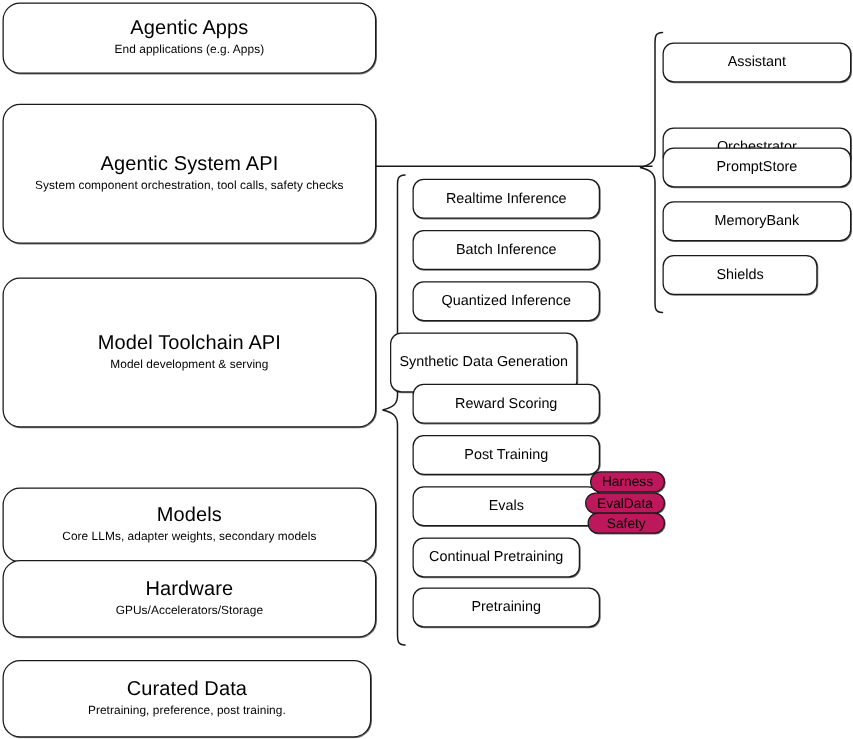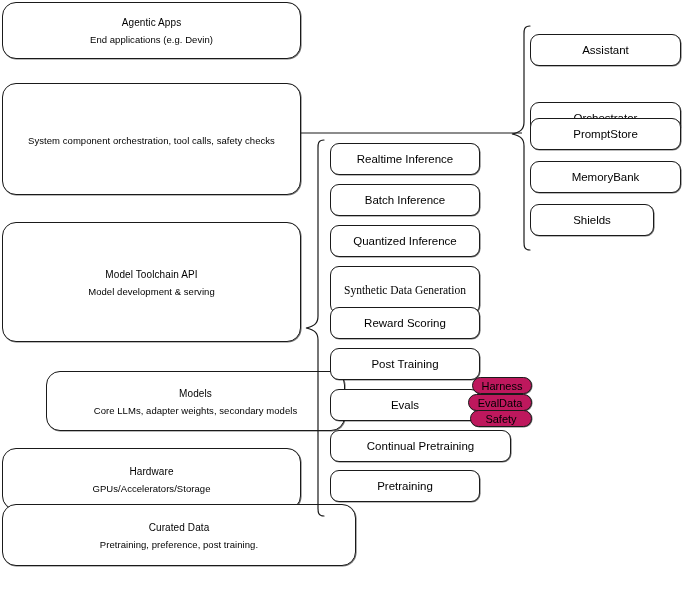--- a/index.html
+++ b/index.html
@@ -29,21 +29,21 @@
     flex-direction: column;
     align-items: center;
     justify-content: center;
     text-align: center;
     box-shadow: 0.6px 0.6px 0 rgba(0,0,0,0.55);
   }
   .layer {
     border-radius: 14px;
   }
   .layer .title {
-    font-size: 10px;
+    font-size: 16px;
     line-height: 16px;
     letter-spacing: 0.1px;
   }
   .layer .subtitle {
     font-size: 9.5px;
     line-height: 13px;
     margin-top: 2px;
     letter-spacing: 0.05px;
   }
   .capability {
@@ -80,43 +80,44 @@
     overflow: visible;
   }
 </style>
 </head>
 <body>
 
 <div id="canvas">
 
   <div class="node layer" style="left:2px; top:2px; width:299px; height:57px;">
     <div class="title">Agentic Apps</div>
-    <div class="subtitle">End applications (e.g. Devin)</div>
+    <div class="subtitle">End applications (e.g. Apps)</div>
   </div>
 
   <div class="node layer" style="left:2px; top:83px; width:299px; height:112px;">
+    <div class="title">Agentic System API</div>
     <div class="subtitle">System component orchestration, tool calls, safety checks</div>
   </div>
 
   <div class="node layer" style="left:2px; top:222px; width:299px; height:120px;">
     <div class="title">Model Toolchain API</div>
     <div class="subtitle">Model development &amp; serving</div>
   </div>
 
-  <div class="node layer" style="left:2px; top:371px; width:299px; height:60px;margin-left:44px;">
+  <div class="node layer" style="left:2px; top:390px; width:299px; height:60px;">
     <div class="title">Models</div>
     <div class="subtitle">Core LLMs, adapter weights, secondary models</div>
   </div>
 
   <div class="node layer" style="left:2px; top:448px; width:299px; height:62px;">
     <div class="title">Hardware</div>
     <div class="subtitle">GPUs/Accelerators/Storage</div>
   </div>
 
-  <div class="node layer" style="left:2px; top:504px; width:354px; height:62px;">
+  <div class="node layer" style="left:2px; top:528px; width:295px; height:62px;">
     <div class="title">Curated Data</div>
     <div class="subtitle">Pretraining, preference, post training.</div>
   </div>
 
   <div class="connector" style="left:300px; top:126px; width:222px; height:14px;">
     <svg width="222" height="14" viewBox="0 0 222 14">
       <path d="M0,7 L222,7" stroke="#1a1a1a" stroke-width="1.2" fill="none"></path>
     </svg>
   </div>
 
@@ -134,33 +135,33 @@
 
   <div class="node capability" style="left:330px; top:143px; width:150px; height:32px;">
     <span>Realtime Inference</span>
   </div>
   <div class="node capability" style="left:330px; top:184px; width:150px; height:32px;">
     <span>Batch Inference</span>
   </div>
   <div class="node capability" style="left:330px; top:225px; width:150px; height:32px;">
     <span>Quantized Inference</span>
   </div>
-  <div class="node capability" style="left:330px; top:266px; width:150px; height:48px;font-family:Liberation Serif, serif;">
+  <div class="node capability" style="left:312px; top:266px; width:150px; height:48px;">
     <span>Synthetic Data Generation</span>
   </div>
   <div class="node capability" style="left:330px; top:307px; width:150px; height:32px;">
     <span>Reward Scoring</span>
   </div>
   <div class="node capability" style="left:330px; top:348px; width:150px; height:32px;">
     <span>Post Training</span>
   </div>
   <div class="node capability" style="left:330px; top:389px; width:150px; height:32px;">
     <span>Evals</span>
   </div>
-  <div class="node capability" style="left:330px; top:430px; width:181px; height:32px;">
+  <div class="node capability" style="left:330px; top:430px; width:134px; height:32px;">
     <span>Continual Pretraining</span>
   </div>
   <div class="node capability" style="left:330px; top:470px; width:150px; height:32px;">
     <span>Pretraining</span>
   </div>
 
   <div class="pill" style="left:472px; top:377px; width:60px; height:17px;">
     <span>Harness</span>
   </div>
   <div class="pill" style="left:468px; top:394px; width:64px; height:17px;">

